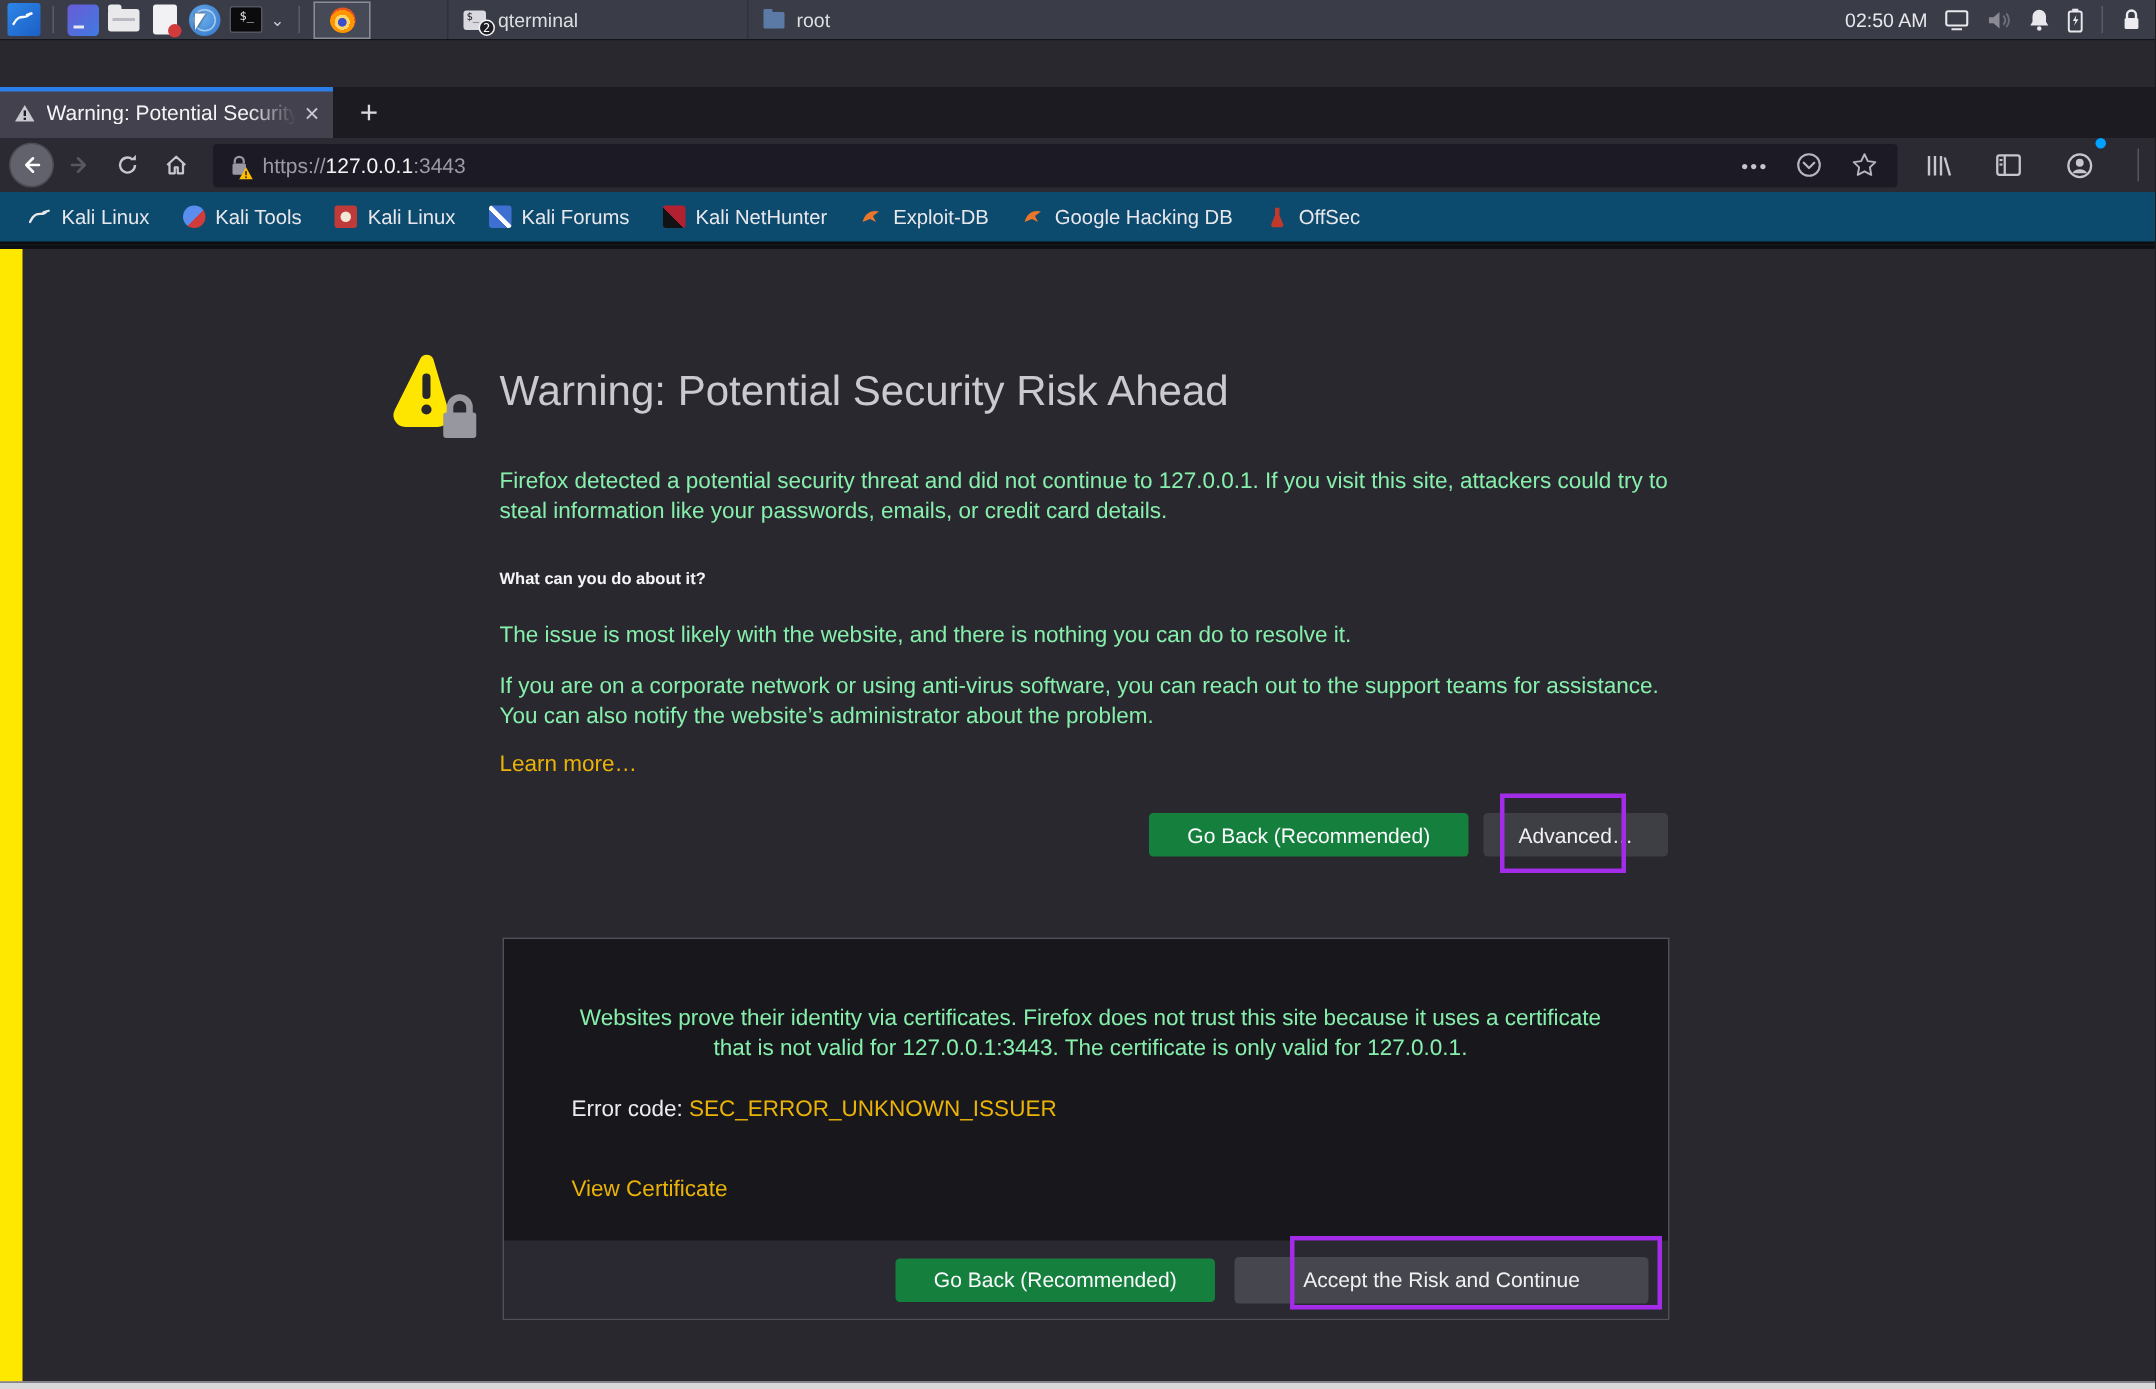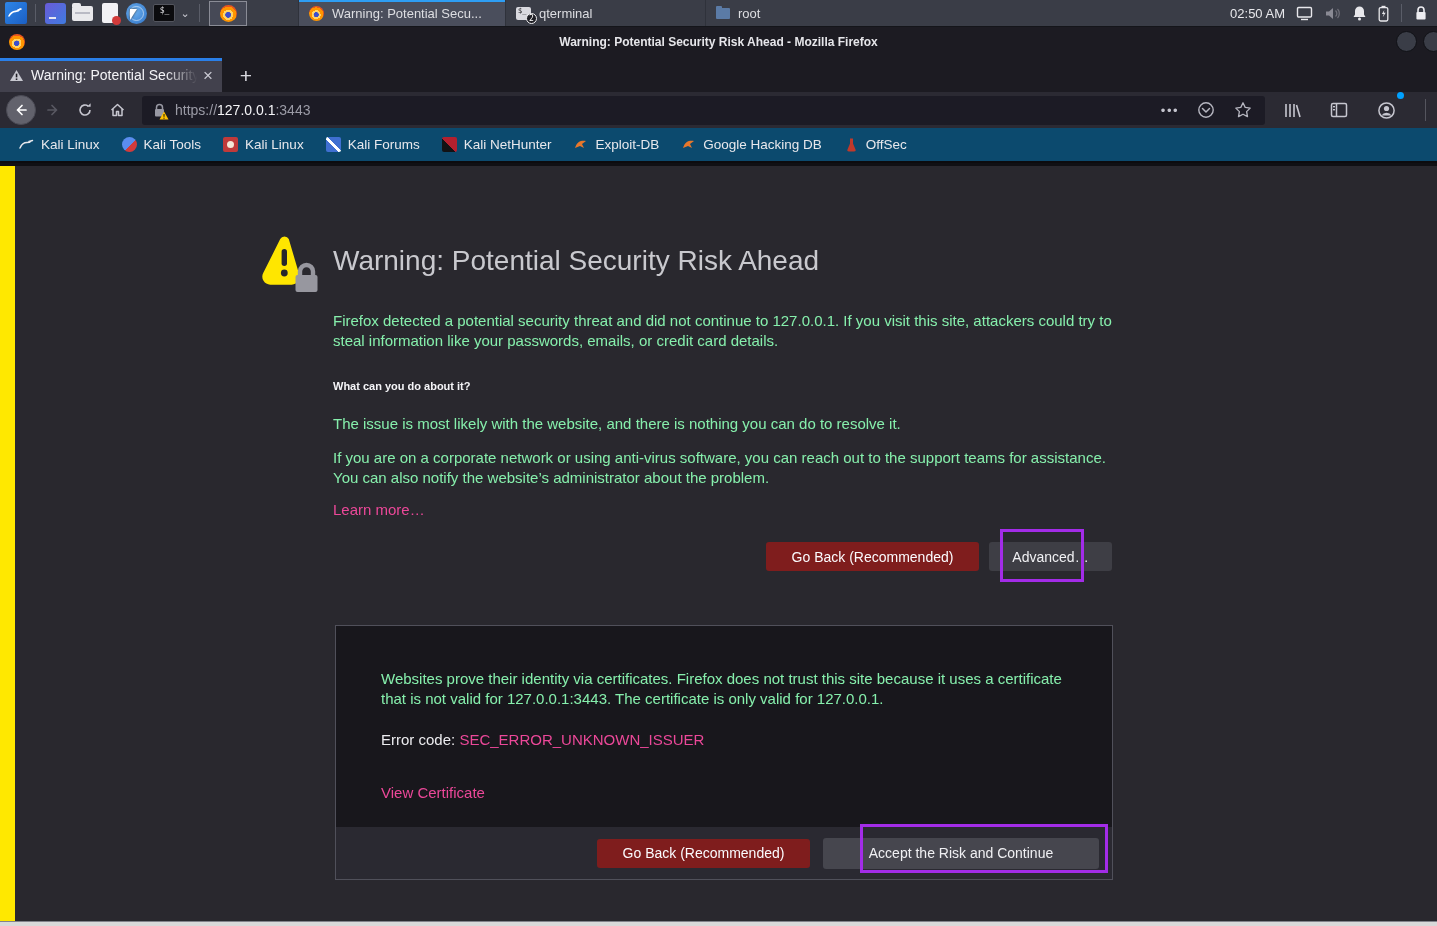--- a/index.html
+++ b/index.html
@@ -96,31 +96,31 @@
   .content { position:absolute; top:163px; left:0; width:100%; height:758px; background:#29282E; border-top:3px solid #101014; }
   .yellow-strip { position:absolute; left:0; top:0; width:15px; height:755px; background:#FFE800; }
   .errorpage { position:absolute; left:333px; top:0; width:781px; height:755px; }
   .warn-badge { position:absolute; left:-73px; top:66px; width:60px; height:62px; }
   .page-title { position:absolute; top:79px; left:0; font-size:28px; font-weight:300; color:#C9C9CE; white-space:nowrap; }
   .para { position:absolute; left:0; width:784px; font-size:15px; line-height:19.5px; color:#86efac; }
   .para-intro { top:145px; }
   .subheading { position:absolute; top:214px; left:0; font-size:11px; font-weight:bold; color:#F5F5F8; }
   .para-b1 { top:248px; }
   .para-b2 { top:282px; }
-  .link { color:#ec4899; text-decoration:none; font-size:15px; cursor:pointer; }
+  .link { color:#eab308; text-decoration:none; font-size:15px; cursor:pointer; }
   .learn-link { position:absolute; top:335px; left:0; }
   .btnrow { position:absolute; top:376px; right:2px; display:flex; gap:10px; }
   .btn { height:29px; border:none; border-radius:3px; font-size:14px; font-family:inherit; cursor:pointer; }
-  .btn-blue { background:#7f1d1d; color:#FBFBFE; width:213px; }
+  .btn-blue { background:#15803d; color:#FBFBFE; width:213px; }
   .btn-gray { background:#3E3E45; color:#F0F0F3; width:123px; }
   .annotation { position:absolute; border:3px solid #A32CE8; pointer-events:none; z-index:5; }
   .ann-advanced { left:667px; top:363px; width:84px; height:53px; }
 
   .panel { position:absolute; left:2px; top:459px; width:778px; height:255px; background:#18171C; border:1px solid #50505A; }
-  .panel-desc { position:absolute; left:45px; top:43px; width:692px; }
+  .panel-desc { position:absolute; left:45px; top:43px; width:692px;text-align:center; }
   .errline { position:absolute; left:45px; top:105px; font-size:15px; color:#ECECEF; }
   .viewcert-link { position:absolute; left:45px; top:158px; }
   .panel-footer { position:absolute; left:0; right:0; bottom:0; height:52px; background:#2A2931;
                   display:flex; align-items:center; justify-content:flex-end; gap:13px; padding-right:13px; }
   .btn-accept { width:276px; height:31px; background:#46464E; color:#F0F0F3; }
   .ann-accept { left:524px; top:198px; width:248px; height:49px; }
 
   .bottom-strip { position:absolute; left:0; bottom:0; width:100%; height:5px; background:#D9D9D9; border-top:1px solid #83838B; }
 </style>
 </head>
@@ -158,24 +158,20 @@
         </button>
       <div class="vsep"></div>
       <button class="dock-btn" style="width:42px">
         <span class="ff-box">
             <span class="ff-orb"></span>
           </span>
       </button>
     </div>
 
     <div class="taskbtns">
-      <button class="taskbtn active" style="width:207px">
-        <span class="ff-orb" style="width:15px;height:15px"></span>
-        <span>Warning: Potential Secu...</span>
-      </button>
       <button class="taskbtn" style="width:200px">
         <span class="qt-ic">$_
           <span class="qt-badge">2</span>
         </span>
         <span>qterminal</span>
       </button>
       <button class="taskbtn" style="width:170px">
         <span class="mini-folder"></span>
         <span>root</span>
       </button>
@@ -211,28 +207,20 @@
       <div class="vsep"></div>
       <span>
         <svg width="14" height="16" viewBox="0 0 14 16">
             <path d="M4 7 V5 a3 3 0 0 1 6 0 v2" stroke="#EDEDF1" stroke-width="1.6" fill="none"></path>
             <rect x="2.4" y="7" width="9.2" height="7.4" rx="1" fill="#EDEDF1"></rect>
           </svg>
       </span>
     </div>
   </div>
 
-  <div class="titlebar">
-    <span class="ff-orb" style="width:16px;height:16px"></span>
-    <div class="wintitle">Warning: Potential Security Risk Ahead - Mozilla Firefox</div>
-    <div class="winctrl">
-      <button class="wc-circle"></button>
-      <button class="wc-circle"></button>
-    </div>
-  </div>
 
   <div class="tabbar">
     <div class="tab">
       <svg width="15" height="13" viewBox="0 0 16 14">
           <path d="M8 1 L15 13 H1 Z" fill="#C8C8D0"></path>
           <rect x="7.2" y="5" width="1.7" height="4" fill="#1C1B22"></rect>
           <rect x="7.2" y="10.2" width="1.7" height="1.6" fill="#1C1B22"></rect>
         </svg>
       <span class="tab-title">Warning: Potential Security Risk Ahead</span>
       <button class="tab-close">×</button>

